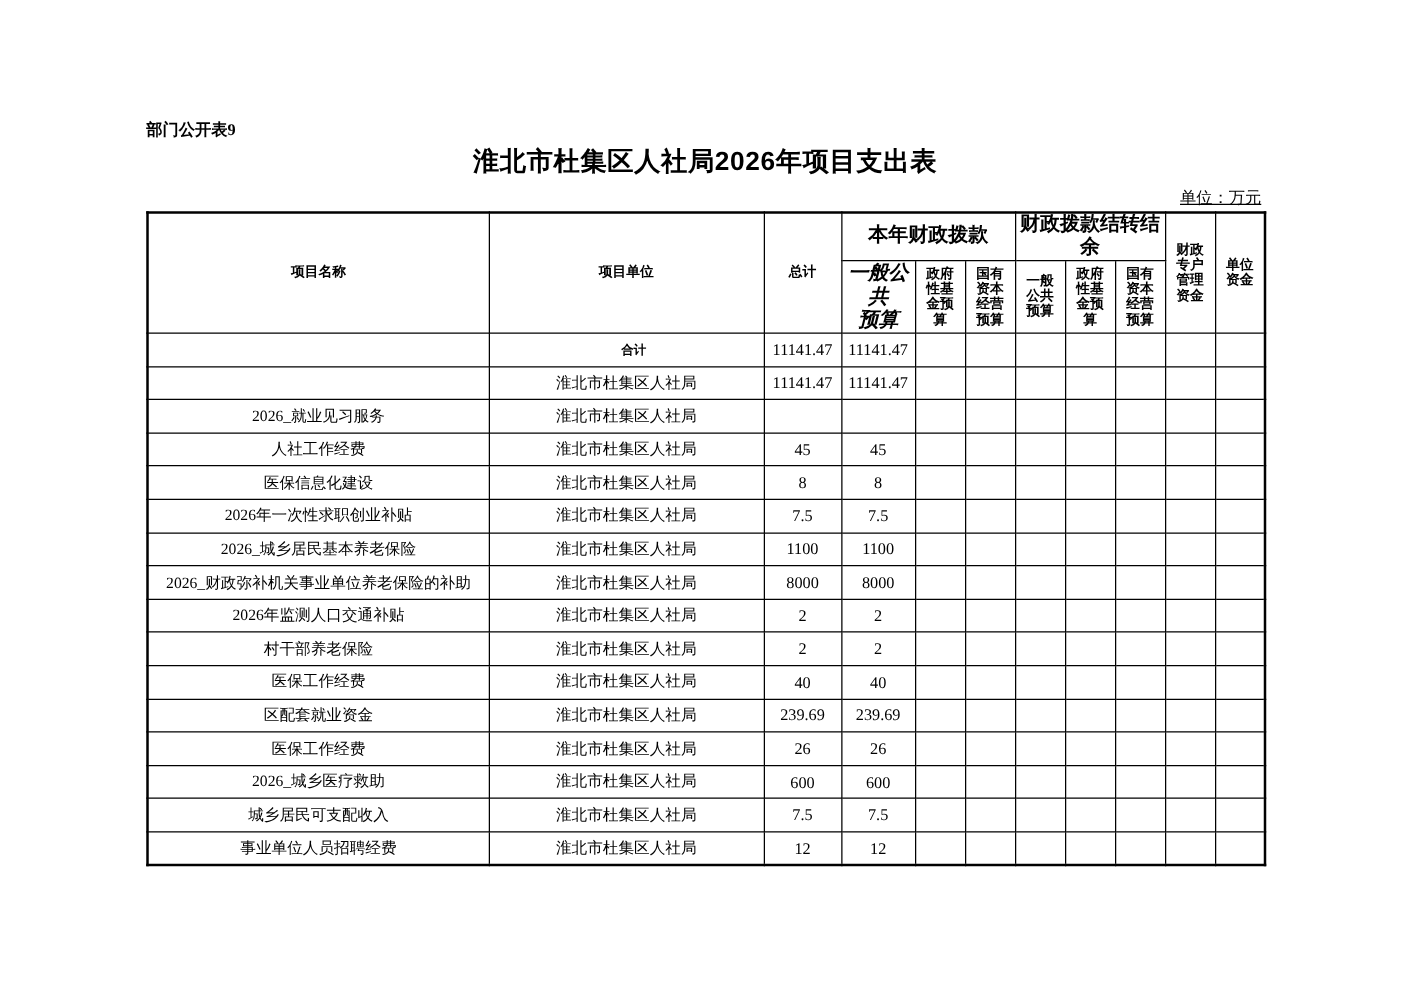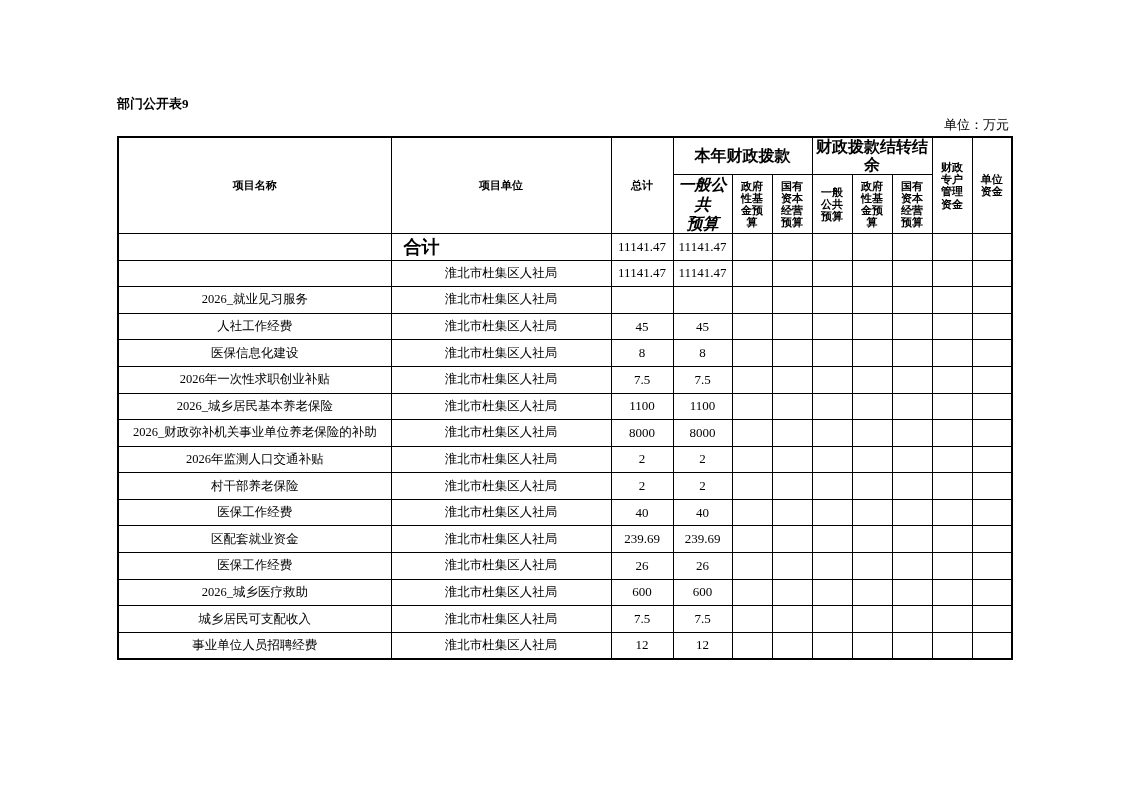--- a/index.html
+++ b/index.html
@@ -30,20 +30,21 @@
     text-align: center;
     margin: 0 0 9px 0;
     line-height: 1.15;
     letter-spacing: 0.5px;
   }
   .unit-note {
     text-align: right;
     font-size: 13px;
     margin: 0 2px 3px 0;
     line-height: 1.1;
+    text-decoration: underline;
   }
   table.exp {
     border-collapse: collapse;
     table-layout: fixed;
     width: 894px;
     border: 2px solid #000;
   }
   table.exp th, table.exp td {
     border: 1px solid #000;
     padding: 0;
@@ -81,33 +82,34 @@
   td.unit {
     text-align: center;
     padding-left: 5px;
     font-size: 12.5px;
   }
   td.num {
     text-align: center;
     font-size: 13px;
   }
   td.unit.emph {
-    text-align: left;
+    text-align: center;
     padding-left: 12px;
     font-weight: bold;
-    font-size: 18px;
+    font-size: 10px;
   }
 </style>
 </head>
 <body>
 
 <div class="page">
 
   <div class="doc-label">部门公开表9</div>
 
+  <div class="title">淮北市杜集区人社局2026年项目支出表</div>
 
   <div class="unit-note">单位：万元</div>
 
   <table class="exp">
     <colgroup>
       <col style="width:273px">
       <col style="width:220px">
       <col style="width:62px">
       <col style="width:59px">
       <col style="width:40px">

